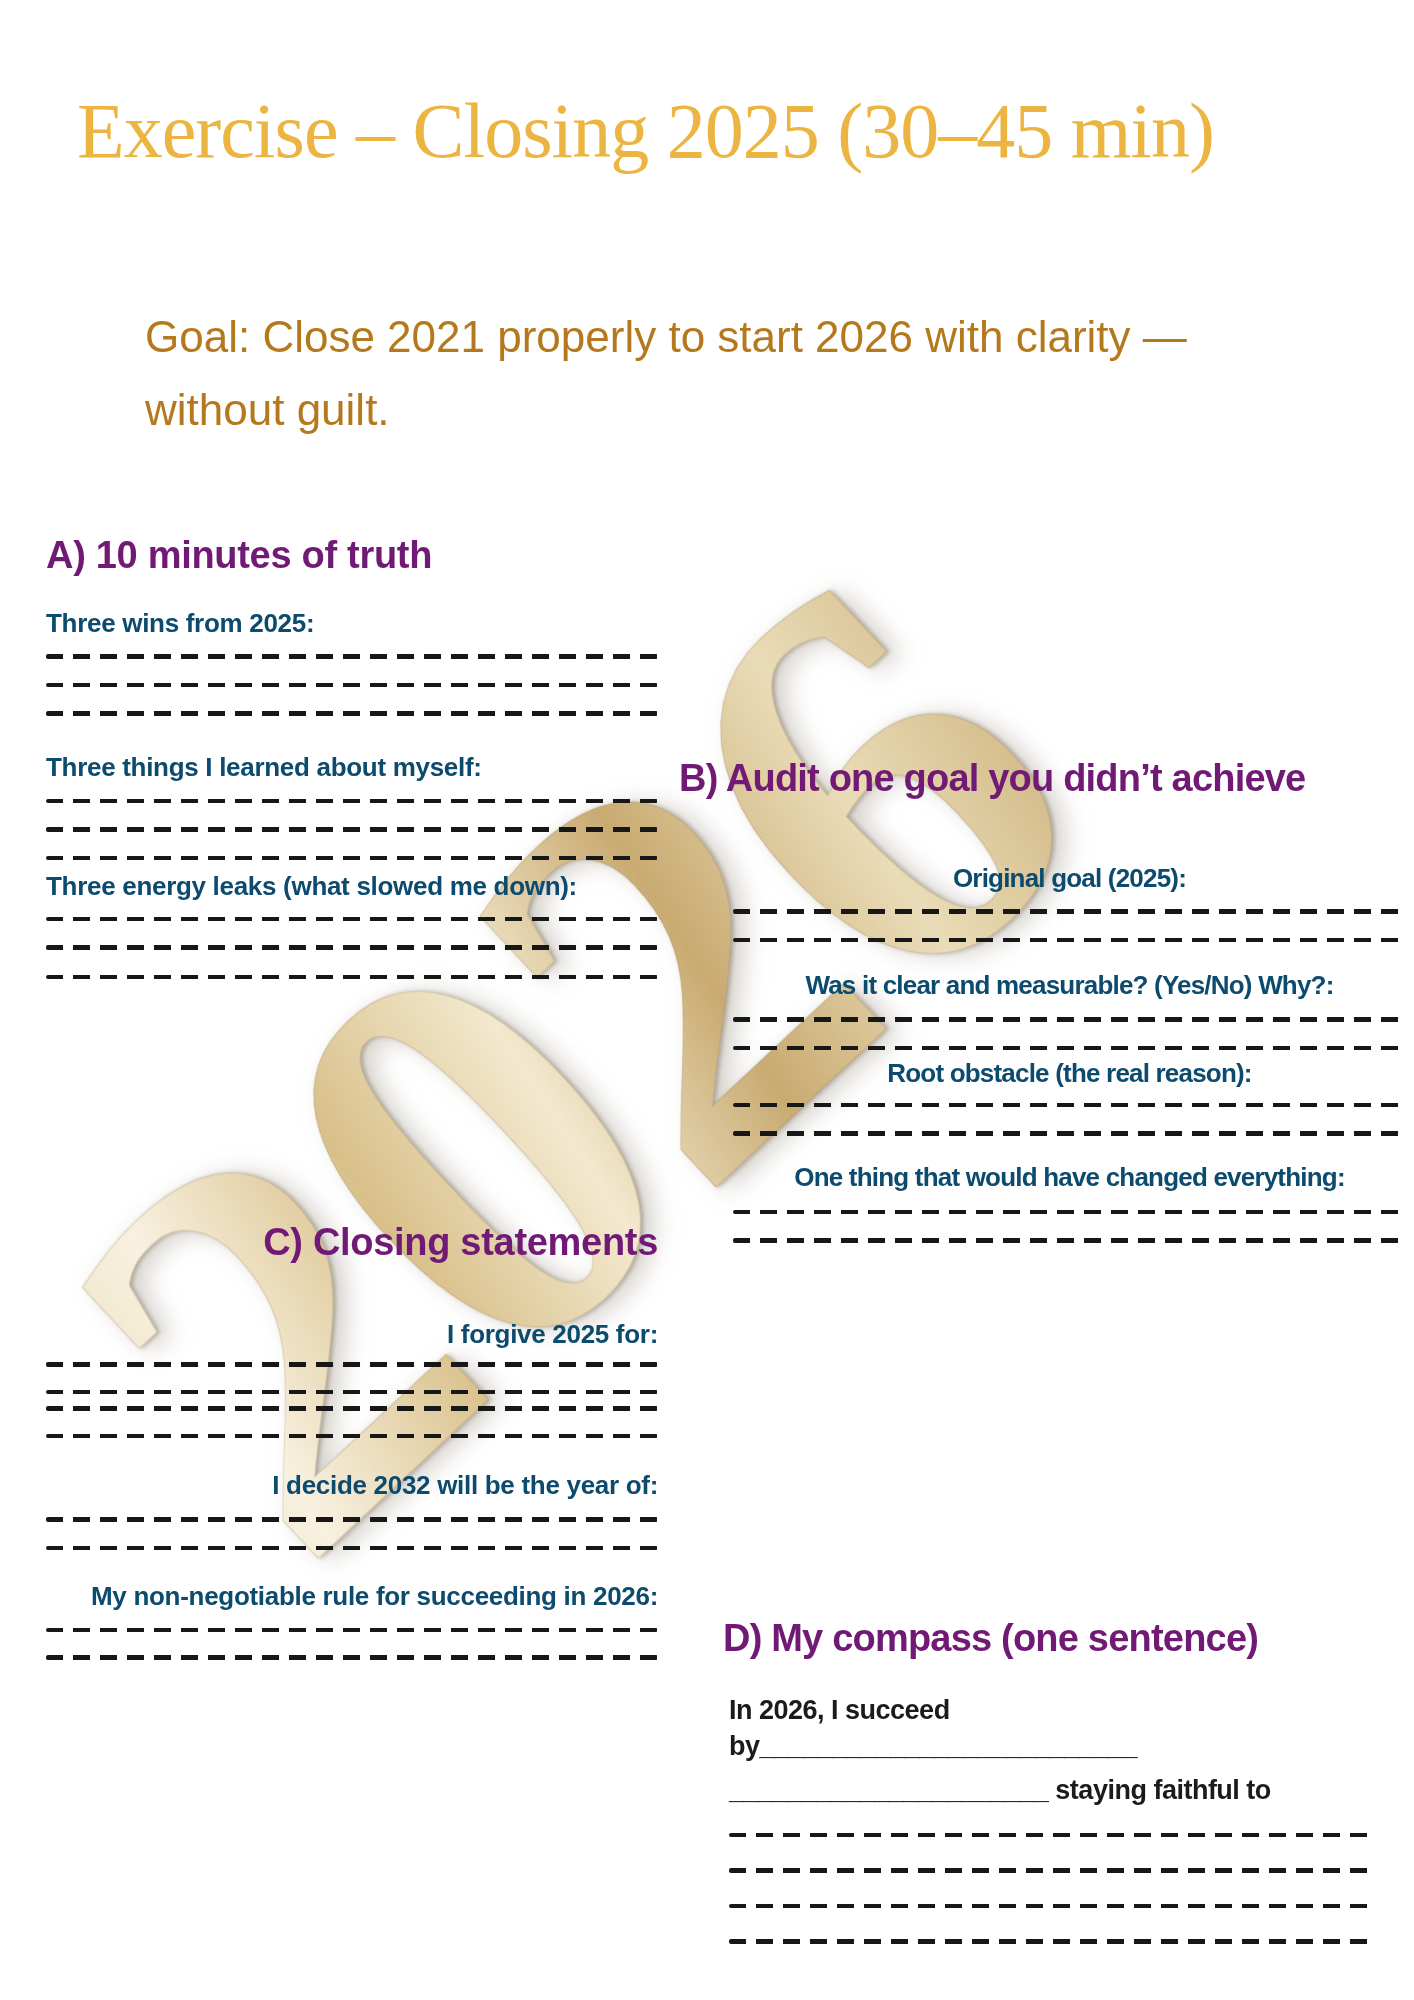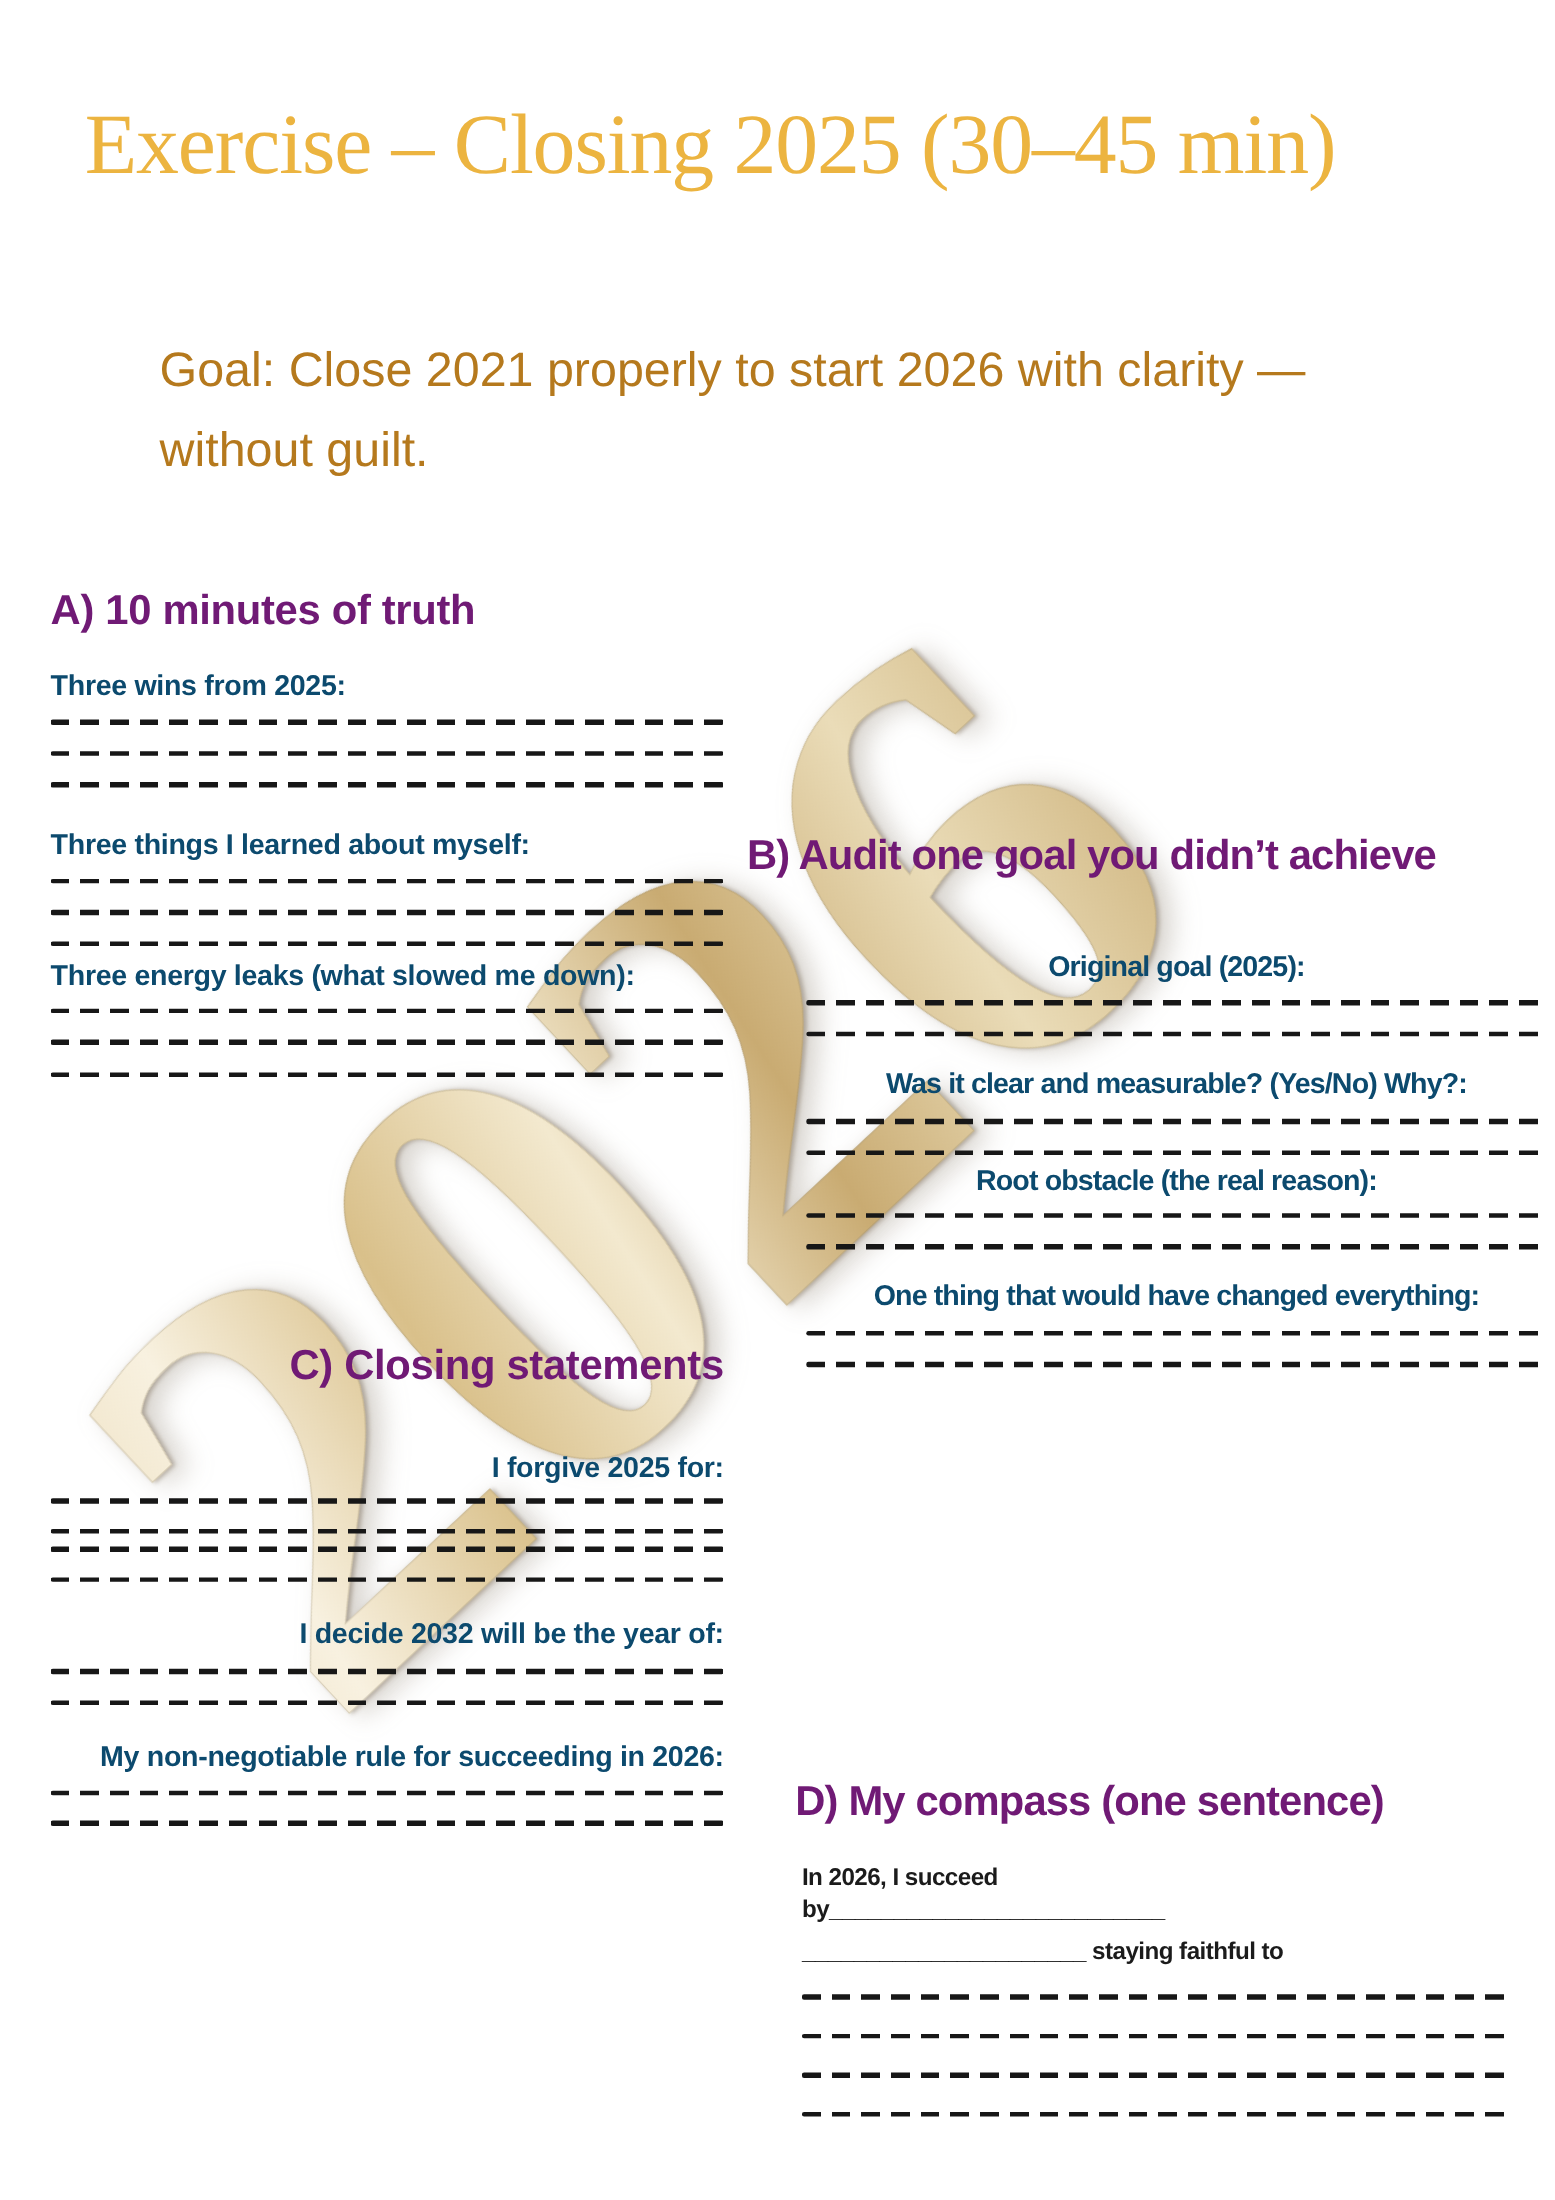--- a/index.html
+++ b/index.html
@@ -56,21 +56,21 @@
     background:repeating-linear-gradient(90deg,#171717 0 17px,transparent 17px 27px);
   }
 
   #secA { left:46px;  top:533px;  width:612px; }
   #secC { left:36px;  top:1220px; width:622px;text-align:right; }
   #secC .body { margin-left:10px; }
   #secB { left:679px; top:756px;  width:727px; }
   #secB .body { margin-left:54px;text-align:center; }
   #secD { left:723px; top:1616px; width:692px; }
   #secD .body { margin-left:6px; }
-  #secD .sline { font-size:22px; font-weight:700; color:#1b1b1b; line-height:1.3; letter-spacing:-0.5px; }
+  #secD .sline { font-size:27px; font-weight:700; color:#1b1b1b; line-height:1.3; letter-spacing:-0.5px; }
   #secD .wl { width:640px; }
 </style>
 </head>
 <body>
 
 <div class="page">
 
   <div class="year-bg">2026</div>
 
   <div class="content">

